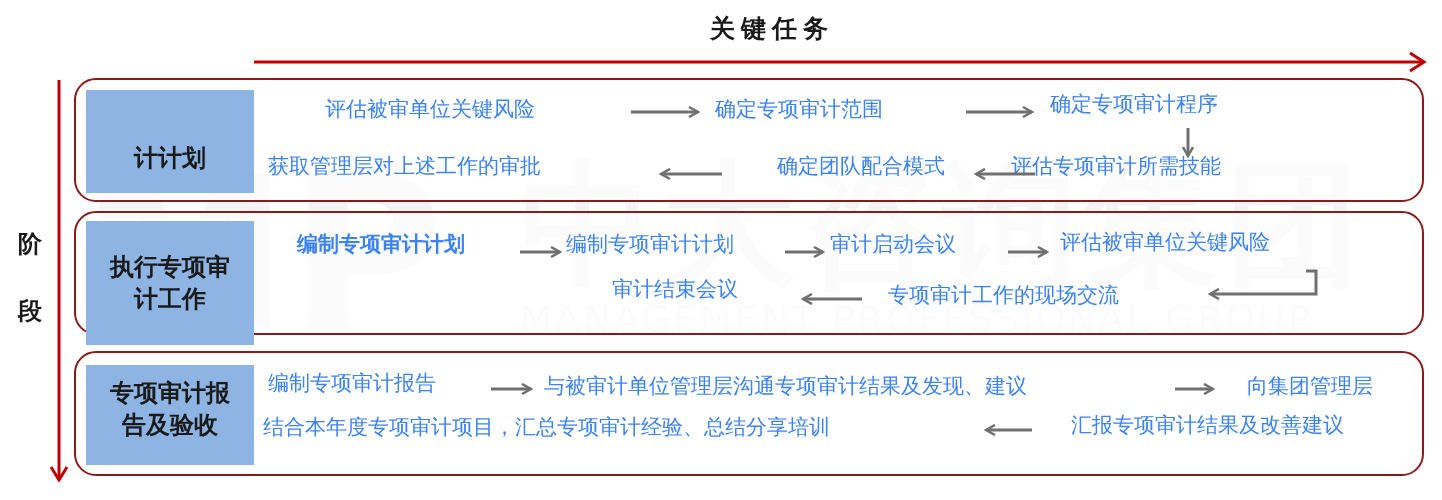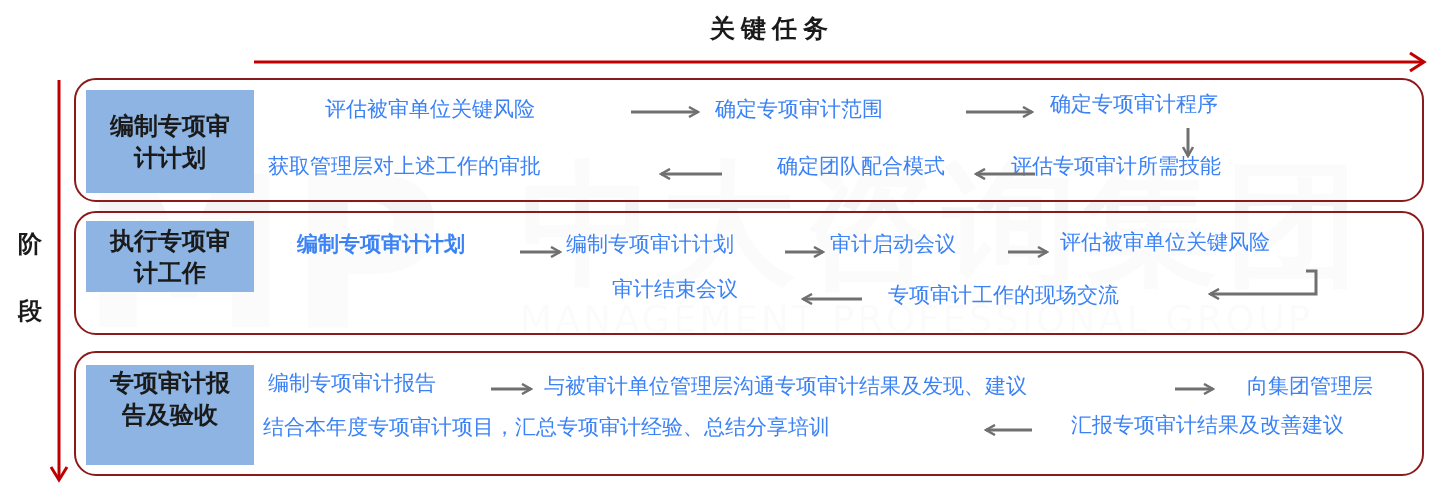--- a/index.html
+++ b/index.html
@@ -35,26 +35,26 @@
     <line x1="59" y1="80" x2="59" y2="480" stroke="#c00000" stroke-width="3"></line>
     <polyline points="51,467 59,480 67,467" fill="none" stroke="#c00000" stroke-width="3"></polyline>
   </g>
 </svg>
 
 <div class="panel" style="top:78px; height:124px;"></div>
 <div class="panel" style="top:211px; height:124px;"></div>
 <div class="panel" style="top:351px; height:125px;"></div>
 
 <div class="stage" style="top:90px; height:103px;">
-  <div><span>编制专项审</span><br><span>计计划</span></div>
+  <div><br><span>计计划</span></div>
 </div>
-<div class="stage" style="top:221px; height:71px;">
+<div class="stage" style="top:221px; height:124px;">
   <div><span>执行专项审</span><br><span>计工作</span></div>
 </div>
-<div class="stage" style="top:365px; height:100px; align-items:flex-start; padding-top:2px;">
+<div class="stage" style="top:365px; height:100px; align-items:flex-start; padding-top:12px;">
   <div><span>专项审计报</span><br><span>告及验收</span></div>
 </div>
 
 <div class="task" style="left:325px; top:95px;">评估被审单位关键风险</div>
 <div class="task" style="left:715px; top:95px;">确定专项审计范围</div>
 <div class="task" style="left:1050px; top:90px;">确定专项审计程序</div>
 <div class="task" style="left:1011px; top:152px;">评估专项审计所需技能</div>
 <div class="task" style="left:735px; top:152px;margin-left:42px;">确定团队配合模式</div>
 <div class="task" style="left:268px; top:152px;">获取管理层对上述工作的审批</div>
 

